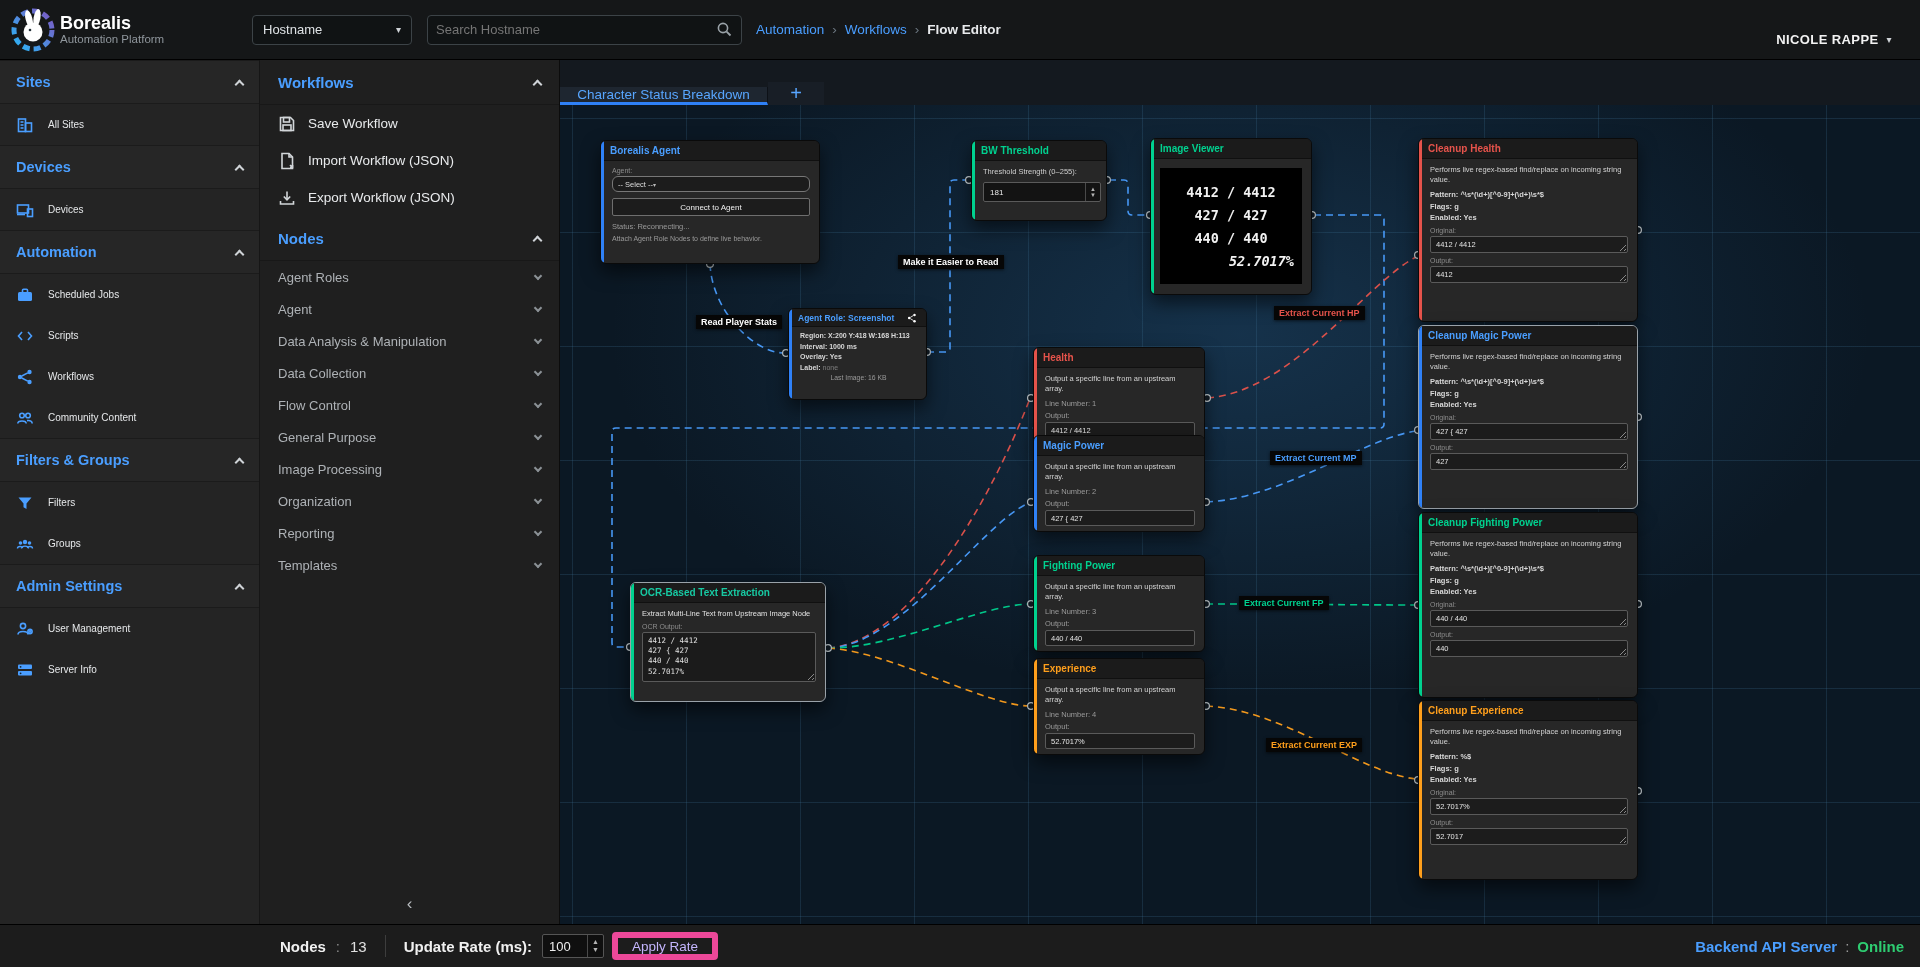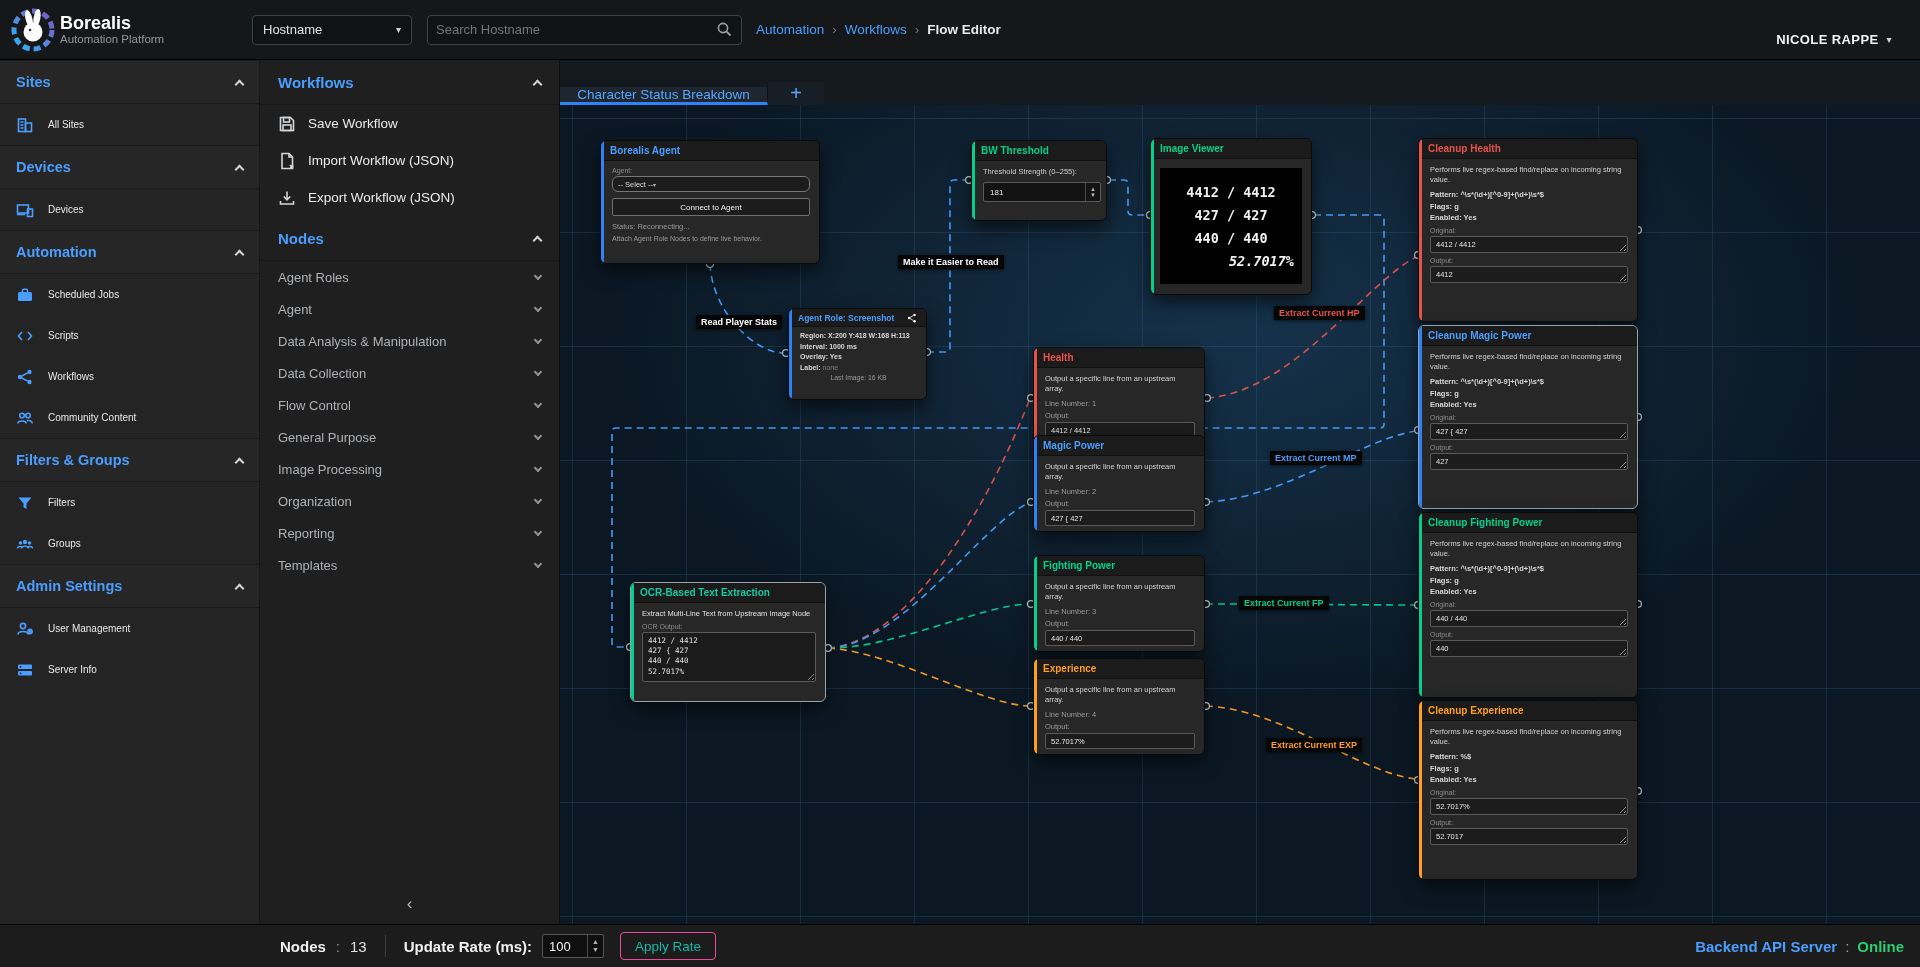--- a/index.html
+++ b/index.html
@@ -80,21 +80,21 @@
   .edge-chip { position:absolute; background:#060606; border-radius:0; padding:2px 5px; font-size:9px; font-weight:bold; white-space:nowrap; box-shadow:0 1px 3px rgba(0,0,0,.6); }
 
   
   #statusbar { position:absolute; left:0; top:924px; width:1920px; height:43px; background:#1c1c1c; border-top:1px solid #000; display:flex; align-items:center; z-index:6; font-size:15px; }
   .st-strong { color:#f0f0f0; font-weight:bold; }
   .st-sep { color:#8a8a8a; margin:0 10px; }
   .st-val { color:#e0e0e0; }
   .st-div { width:1px; height:22px; background:#3d3d3d; margin:0 18px; }
   .rate-wrap { display:flex; height:24px; width:62px; background:#0f0f0f; border:1px solid #555; border-radius:2px; margin-left:10px; }
   .rate-wrap input { flex:1; width:30px; background:transparent; border:none; outline:none; color:#eee; font-size:13px; padding:0 6px; font-family:inherit; }
-  .applybtn { margin-left:16px; height:28px; padding:0 14px; background:transparent; border:1px solid #ec4899; color:#14b8a6; border-radius:4px; font-size:13.5px; display:flex; align-items:center; }
+  .applybtn { margin-left:8px; height:28px; padding:0 14px; background:transparent; border:6px solid #ec4899; color:#c4b5fd; border-radius:4px; font-size:13.5px; display:flex; align-items:center; }
   .backend { margin-left:auto; margin-right:16px; display:flex; align-items:center; font-weight:bold; }
   .backend .b1 { color:#4a9eff; }
   .backend .b2 { color:#9a9a9a; margin:0 8px; font-weight:normal; }
   .backend .b3 { color:#2ecc71; }
   .icon-blue { stroke:#4a9eff; fill:none; stroke-width:1.6; }
   .icon-lite { stroke:#d2d6d9; fill:none; stroke-width:1.6; }
 </style>
 </head>
 <body>
 

